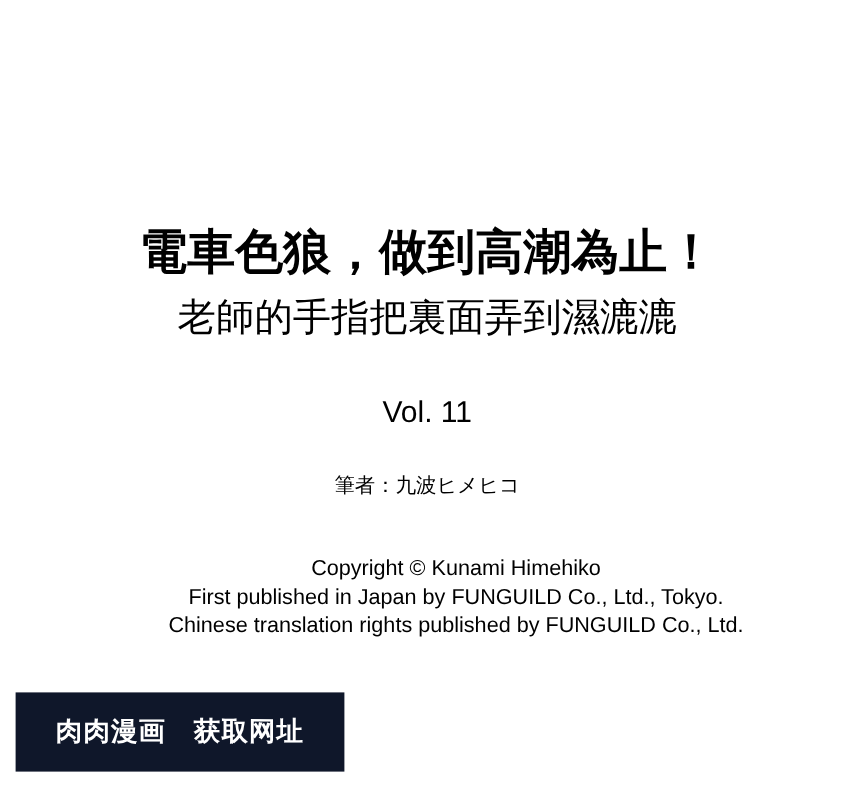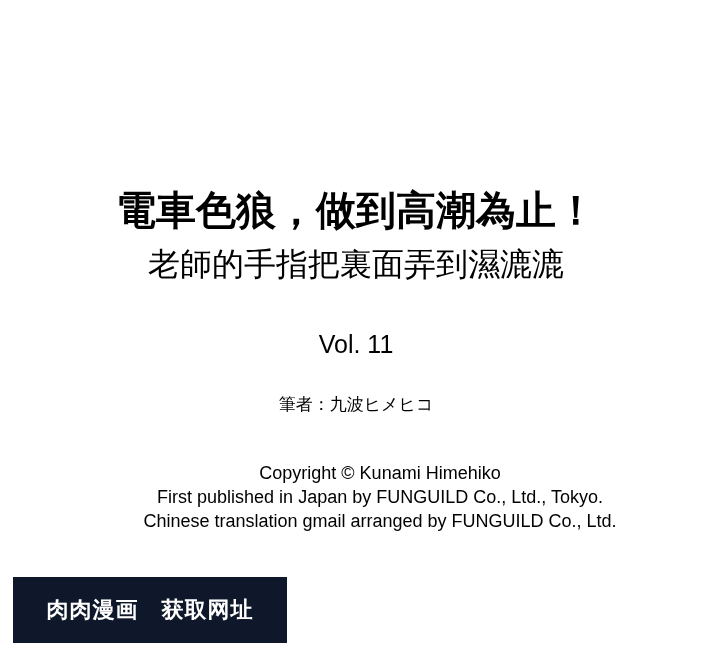--- a/index.html
+++ b/index.html
@@ -88,20 +88,20 @@
 
   <div class="centered subtitle">老師的手指把裏面弄到濕漉漉</div>
 
   <div class="centered volume">Vol. 11</div>
 
   <div class="centered author">筆者：九波ヒメヒコ</div>
 
   <div class="centered copyright">
     <div>Copyright © Kunami Himehiko</div>
     <div>First published in Japan by FUNGUILD Co., Ltd., Tokyo.</div>
-    <div>Chinese translation gmail arranged by FUNGUILD Co., Ltd.</div>
+    <div>Chinese translation rights published by FUNGUILD Co., Ltd.</div>
   </div>
 
   <div class="banner" style="background: #0f172a; color: rgb(255, 255, 255);">
     <div class="banner-cn">肉肉漫画　获取网址</div>
   </div>
 
 </div>
 
 </body></html>

